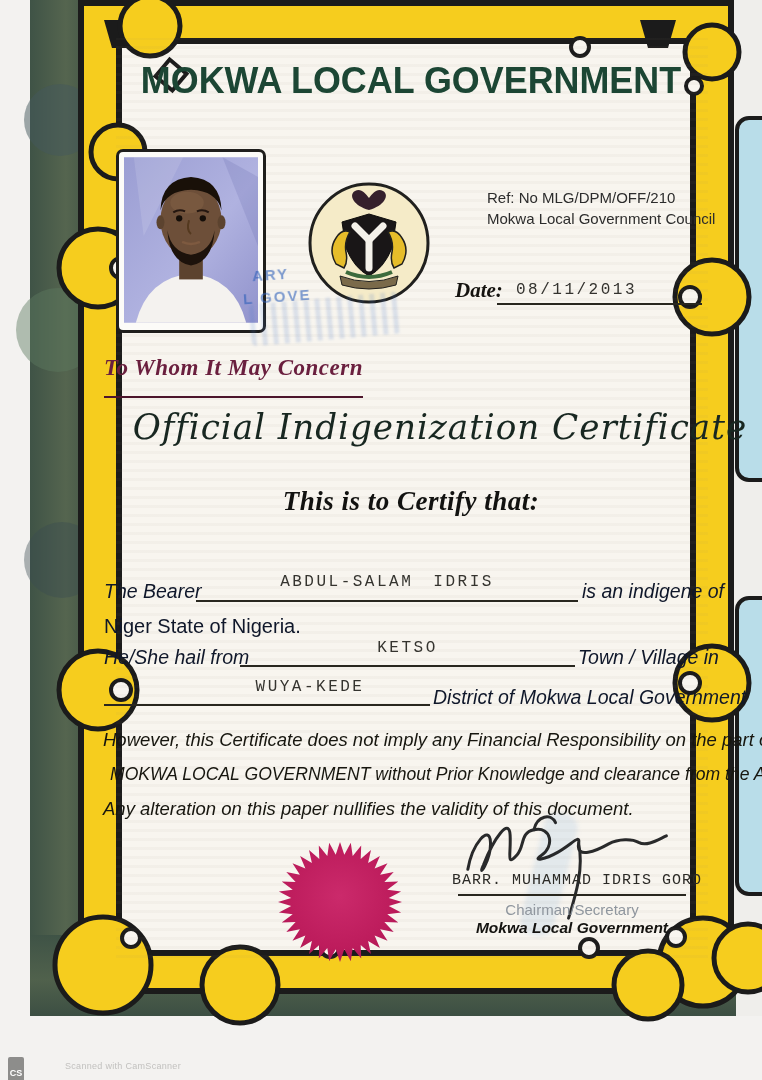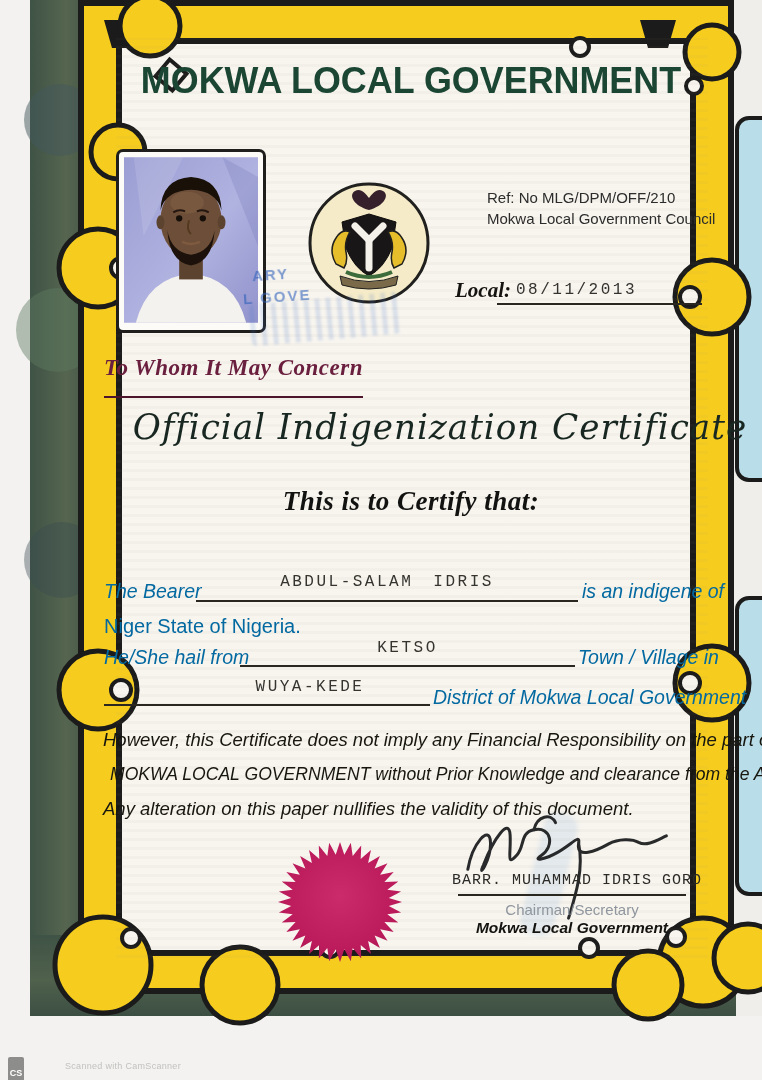--- a/index.html
+++ b/index.html
@@ -37,21 +37,21 @@
   .date-value{left:516px;top:281px;font-size:16px;letter-spacing:2.5px;color:#33322e;}
 
   .salutation{left:104px;top:355px;font-size:23px;color:#6a1f3e;letter-spacing:.5px;}
   .salutation span{border-bottom:2px solid #4d152c;padding-bottom:16px;}
 
   .script-title{left:118px;top:406px;width:586px;font-size:36px;
     font-family:"DejaVu Serif",serif;font-style:italic;color:#182721;
     letter-spacing:1px;transform:scaleX(.95);transform-origin:center;}
   .certify{left:118px;top:486px;width:586px;font-size:27px;color:#121210;letter-spacing:.5px;}
 
-  .flabel{font-size:19.5px;color:#0369a1;}
+  .flabel{font-size:19.5px;color:#0f172a;}
   .fval{font-size:16px;letter-spacing:2.5px;word-spacing:8px;color:#35342f;}
   .disc{font-size:18.5px;color:#17160f;}
 
   .sig-name{left:452px;top:872px;font-size:15px;letter-spacing:1px;color:#2b2a26;}
   .sig-line{left:458px;top:894px;width:228px;}
   .sig-role{left:458px;top:901px;width:228px;font-size:15px;color:#8f969e;}
   .sig-org{left:458px;top:919px;width:228px;font-size:15.5px;color:#141310;}
 
   .paper-texture{left:116px;top:38px;width:592px;height:920px;pointer-events:none;
     background:repeating-linear-gradient(0deg,rgba(140,128,110,.05) 0 3px,transparent 3px 9px);}
@@ -176,21 +176,21 @@
 
   <div class="abs stamp-frag" style="left:252px;top:266px">ARY</div>
   <div class="abs stamp-frag" style="left:243px;top:288px">L GOVE</div>
   <div class="abs stamp-smudge"></div>
 
   <div class="abs ref-block sans">
     <div class="nowrap">Ref: No MLG/DPM/OFF/210</div>
     <div class="nowrap">Mokwa Local Government Council</div>
   </div>
 
-  <div class="abs date-label serif it b">Local:</div>
+  <div class="abs date-label serif it b">Date:</div>
   <div class="abs date-value mono">08/11/2013</div>
   <div class="rule" style="left:497px;top:303px;width:205px"></div>
 
   <div class="abs salutation serif it b nowrap">
     <span>To Whom It May Concern</span>
   </div>
 
   <div class="abs script-title center nowrap">Official Indigenization Certificate</div>
   <div class="abs certify serif it b center nowrap">This is to Certify that:</div>
 

